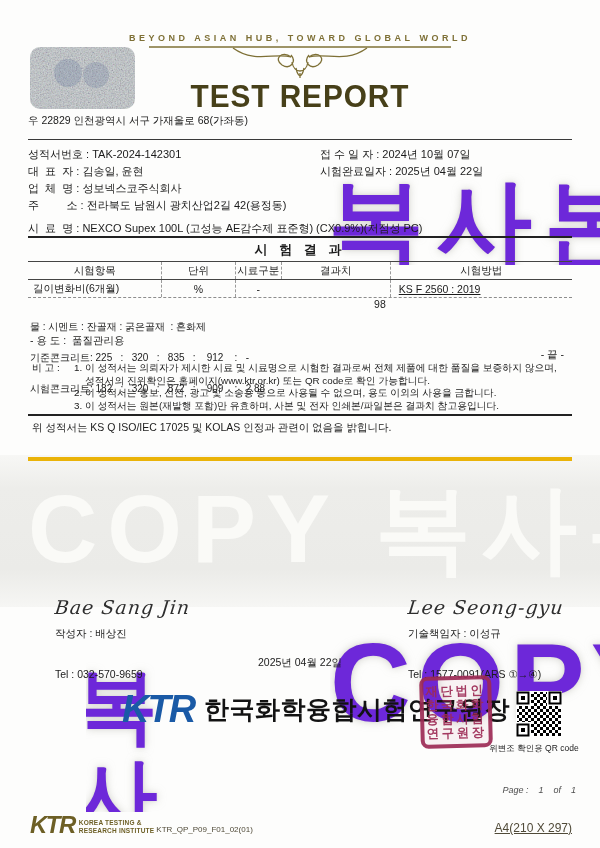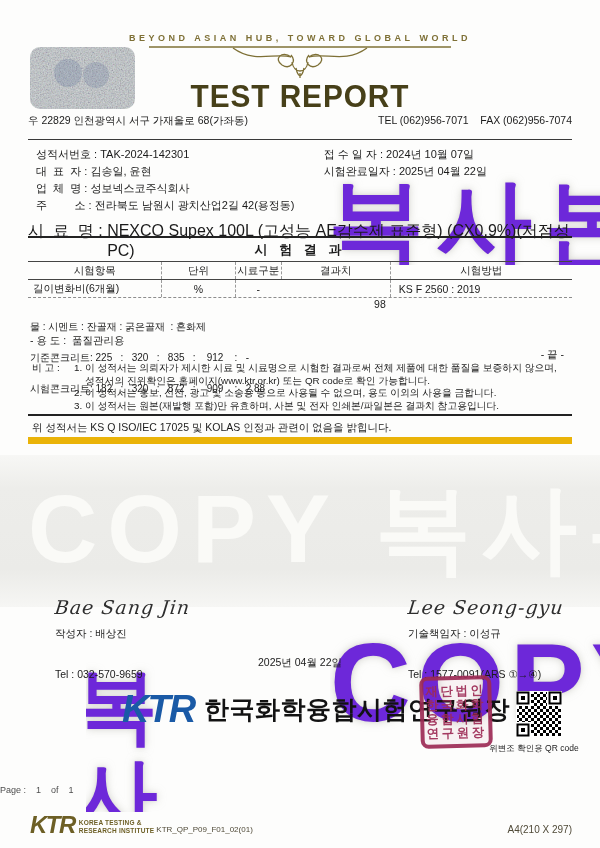--- a/index.html
+++ b/index.html
@@ -25,79 +25,79 @@
   .tagline { top:33px; left:0; width:600px; text-align:center; font-size:9px; font-weight:bold; letter-spacing:3.5px; color:#7e7036; }
   .flourish { top:45px; left:147px; }
   .report-title { top:79px; left:0; width:600px; text-align:center; font-size:31px; font-weight:bold; letter-spacing:1px; color:#474019; transform:scaleX(0.96); }
 
   .addr-row { top:114px; left:28px; width:544px; display:flex; justify-content:space-between; font-size:10.5px; }
   .pre { white-space:pre; }
   .rule-1 { top:139px; left:28px; width:544px; border-top:1px solid #3a3a3a; }
 
   
   .info { top:146px; left:28px; width:544px; font-size:11px; }
-  .info-row { display:flex; line-height:17px;margin-left:8px; }
+  .info-row { display:flex; line-height:17px; }
   .info-left { width:292px; }
   .info-right { width:252px; }
   .ilabel { white-space:pre; }
-  .sample-row { top:221px; left:28px; width:560px; font-size:16px; display:flex; }
+  .sample-row { top:221px; left:28px; width:560px; font-size:11px; display:flex; }
   .rule-2 { top:236px; left:28px; width:544px; border-top:2px solid #222; }
 
   
   .results-title { top:241px; left:0; width:600px; text-align:center; font-size:13px; font-weight:bold; letter-spacing:4px; }
   .rtable { top:261px; left:28px; width:544px; font-size:10.5px; }
   .trow { display:flex; }
   .thead { border-top:1px solid #444; border-bottom:1px solid #444; height:19px; font-weight:normal; }
   .tbody { height:18px; border-bottom:1px dashed #8d8d8d; }
   .tcell { display:flex; align-items:center; justify-content:center; }
   .tcell + .tcell { border-left:1px dashed #9a9a9a; }
   .c1 { width:24.5%; } .c2 { width:13.5%; } .c3 { width:8.5%; } .c4 { width:20%; } .c5 { width:33.5%; }
   .tbody .c1 { justify-content:flex-start; padding-left:5px; }
   .tbody .c4 { justify-content:flex-end; padding-right:4px;margin-top:24px; }
-  .tbody .c5 { justify-content:flex-start; padding-left:8px; }
+  .tbody .c5 { justify-content:flex-start; padding-left:8px;text-decoration:underline; }
 
   .mix { top:301px; left:30px; font-size:10px; line-height:10.4px; white-space:pre; }
   .usage { top:334px; left:30px; font-size:10.5px; white-space:pre; }
   .end-mark { top:348px; right:36px; font-size:10.5px; }
 
   
   .remarks { top:362px; left:32px; width:548px; display:flex; font-size:9.8px; line-height:12.5px; }
   .remarks .rlabel { white-space:pre; width:42px; flex:none; }
   .remarks .rline { white-space:nowrap; }
   .remarks .indent { padding-left:11px; }
-  .statement { top:414px; left:28px; width:544px; border-top:2px solid #222; border-bottom:7px solid #eab308; padding:5px 4px 2px; font-size:10.5px; }
+  .statement { top:414px; left:28px; width:544px; border-top:2px solid #222; border-bottom:4px solid #eab308; padding:5px 4px 22px; font-size:10.5px; }
 
   
   .sig-block { top:596px; }
   .sig-left { left:55px; } .sig-right { left:408px; }
   .signature { font-family:"DejaVu Serif", serif; font-style:italic; font-size:19px; letter-spacing:1px; color:#2e2e2e; transform:skewX(-6deg); }
   .sig-role { margin-top:9px; font-size:10.5px; }
   .sig-tel { margin-top:27px; font-size:10.5px; }
   .issue-date { top:656px; left:0; width:600px; text-align:center; font-size:10.5px; }
 
   
   .issuer { top:688px; left:122px; display:flex; align-items:center; }
   .ktr-blue { font-size:38px; font-weight:bold; font-style:italic; letter-spacing:-2px; color:#1a5aa6; }
   .issuer-name { font-size:25px; font-weight:bold; letter-spacing:0.5px; color:#121212; margin-left:10px; }
   .seal { left:420px; top:676px; width:72px; height:72px; border:4px solid #9d2b55; border-radius:8px;
           display:flex; flex-direction:column; align-items:center; justify-content:center;
           color:#9d2b55; font-weight:bold; font-size:12.5px; line-height:14.2px; letter-spacing:2.5px;
           transform:rotate(-1.5deg); opacity:0.92; background:rgba(157,43,85,0.05); }
   .qr { left:516px; top:691px; width:46px; height:46px; }
   .qr-label { top:743px; left:470px; width:128px; text-align:center; font-size:8.5px; color:#222; }
 
-  .page-line { top:785px; left:0; width:576px; text-align:left; font-size:9px; color:#4e4e4e; }
+  .page-line { top:785px; left:0; width:576px; text-align:right; font-size:9px; color:#4e4e4e;font-style:italic; }
 
   
   .footer { top:815px; left:30px; width:542px; display:flex; align-items:flex-end; justify-content:space-between; }
   .footer-left { display:flex; align-items:flex-end; }
   .ktr-gold { font-size:24px; font-weight:bold; font-style:italic; letter-spacing:-1.5px; color:#6d5f25; line-height:20px; }
   .org-lines { font-size:6.5px; font-weight:bold; color:#6d5f25; line-height:7.5px; margin:0 0 1px 4px; letter-spacing:0.2px; }
   .form-code { font-size:8px; color:#504a38; margin:0 0 1px 2px;text-align:right; }
-  .paper-note { font-size:10px; color:#504a38; }
+  .paper-note { font-size:12px; color:#504a38;text-decoration:underline; }
 </style>
 </head>
 <body>
 
 <div class="abs wm wm-top-right wm-ghost">복사본</div>
 <div class="abs wm wm-band-center">
     <span>COPY 복사본</span>
   </div>
 <div class="abs wm wm-bottom-left wm-ghost">복사본</div>
 <div class="abs wm wm-bottom-right wm-ghost">COPY</div>
@@ -138,21 +138,20 @@
         <path d="M149 23 C151 33 155 33 157 23"></path>
         <path d="M153 28 L153 33"></path>
       </g>
     </svg>
   </div>
 
   <div class="abs report-title">TEST REPORT</div>
 
   <div class="abs addr-row">
     <span class="pre">우 22829 인천광역시 서구 가재울로 68(가좌동)</span>
-    <span class="pre">TEL (062)956-7071    FAX (062)956-7074</span>
   </div>
   <div class="abs rule-1"></div>
 
   <div class="abs info">
     <div class="info-row">
       <div class="info-left">
         <span class="ilabel">성적서번호 : </span><span>TAK-2024-142301</span>
       </div>
       <div class="info-right">
         <span class="ilabel">접 수 일 자 : </span><span>2024년 10월 07일</span>

